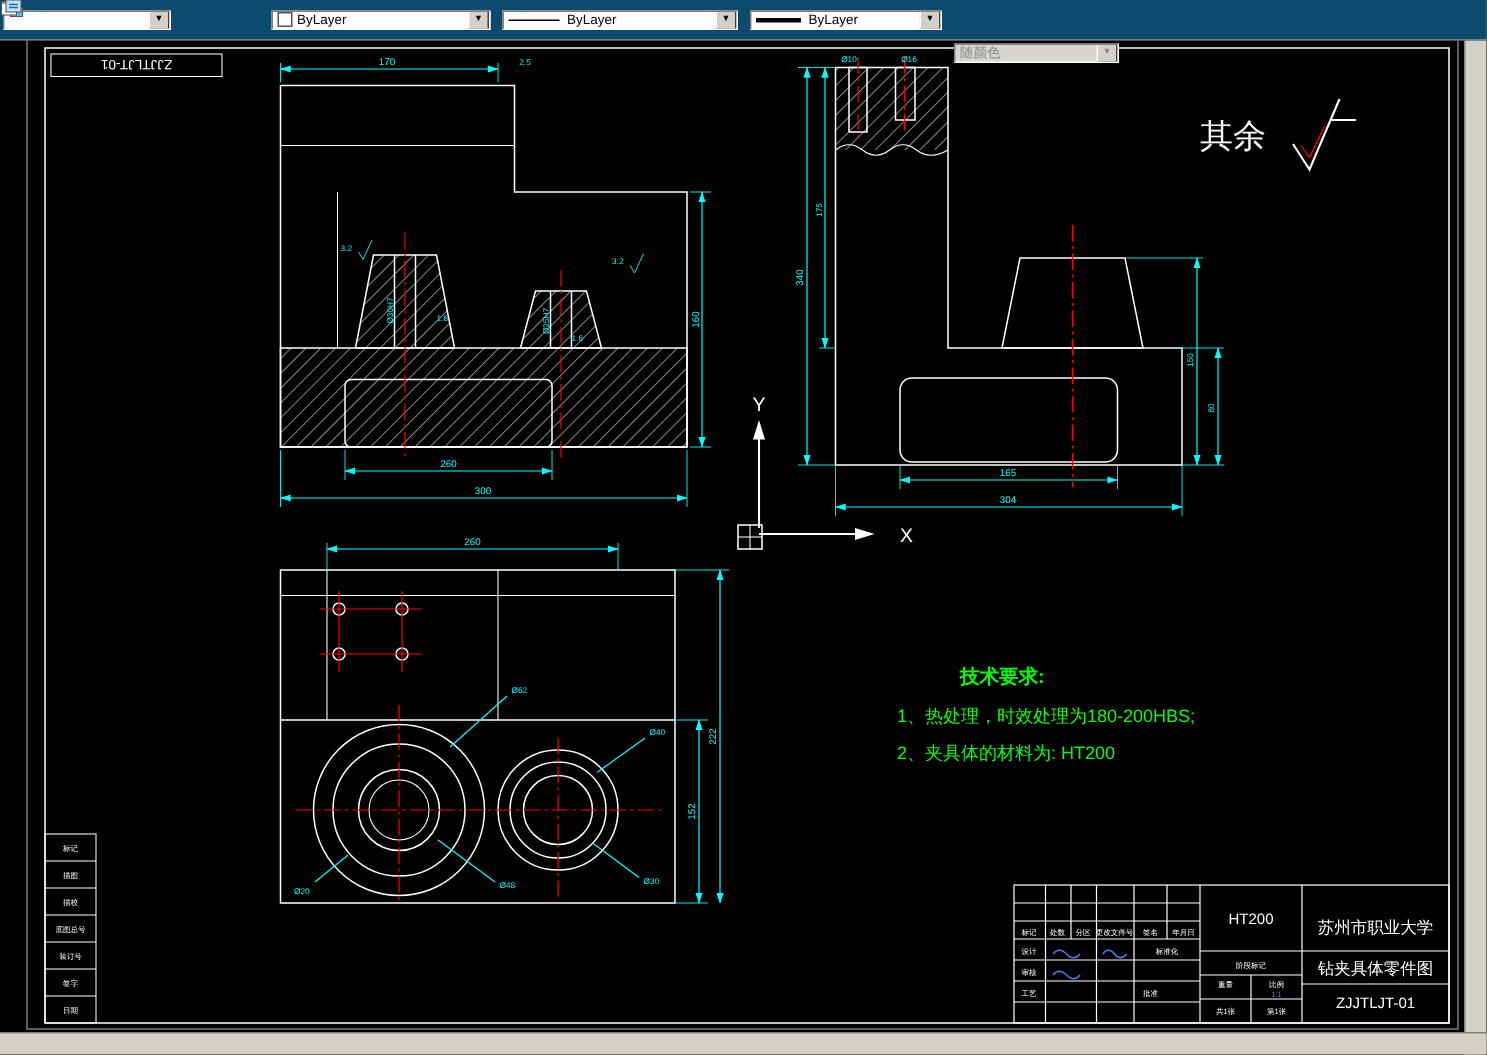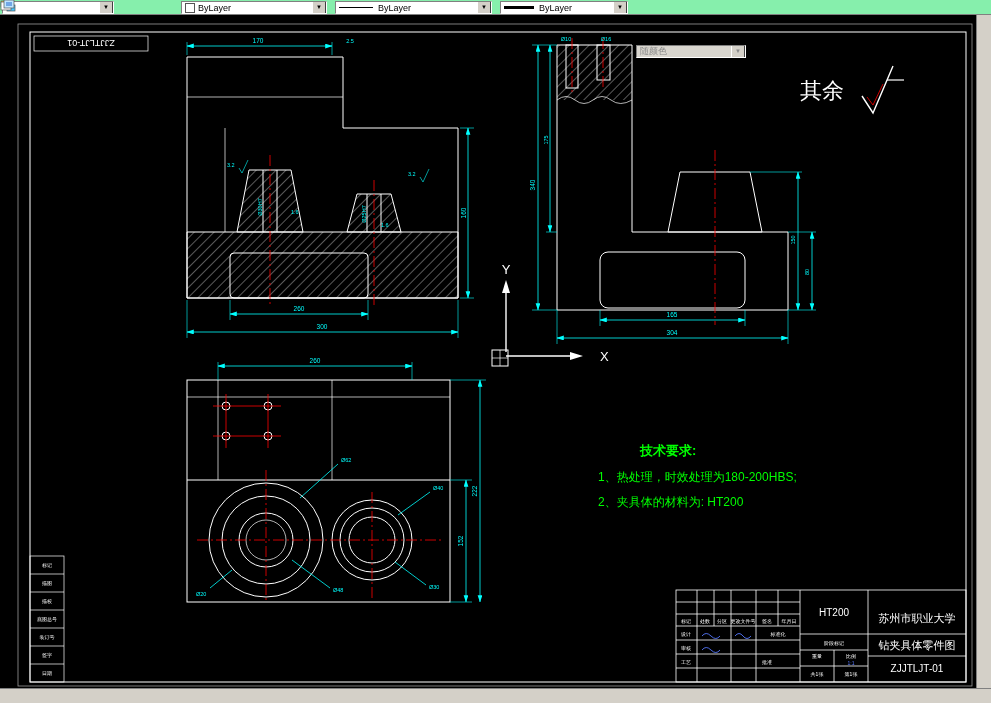--- a/index.html
+++ b/index.html
@@ -2,23 +2,23 @@
 <html><head>
 <meta charset="utf-8">
 <style>
   html,body{margin:0;padding:0;}
   body{
     width:991px;height:703px;position:relative;overflow:hidden;
     background:#000;font-family:"Liberation Sans",sans-serif;
   }
   
   .toolbar{
-    position:absolute;top:0;left:0;width:991px;height:15px;z-index:6;
-    background:#86efac;border-bottom:1px solid #808080;
-    display:flex;align-items:flex-start;box-sizing:border-box;padding:1px 2px;
+    position:absolute;top:0;left:0;width:991px;height:27px;z-index:6;
+    background:#0c4a6e;border-bottom:1px solid #808080;
+    display:flex;align-items:center;box-sizing:border-box;padding:1px 2px;
   }
   .combo{
     display:flex;align-items:center;height:13px;background:#fff;
     border:1px solid;border-color:#808080 #ffffff #ffffff #808080;
     font-size:9px;color:#000;box-sizing:border-box;padding-left:3px;overflow:hidden;white-space:nowrap;
   }
   .combo .arrow{
     margin-left:auto;width:12px;height:11px;background:#d4d0c8;flex:0 0 auto;
     border:1px solid;border-color:#ffffff #404040 #404040 #ffffff;
     font-size:6px;line-height:11px;text-align:center;color:#000;

